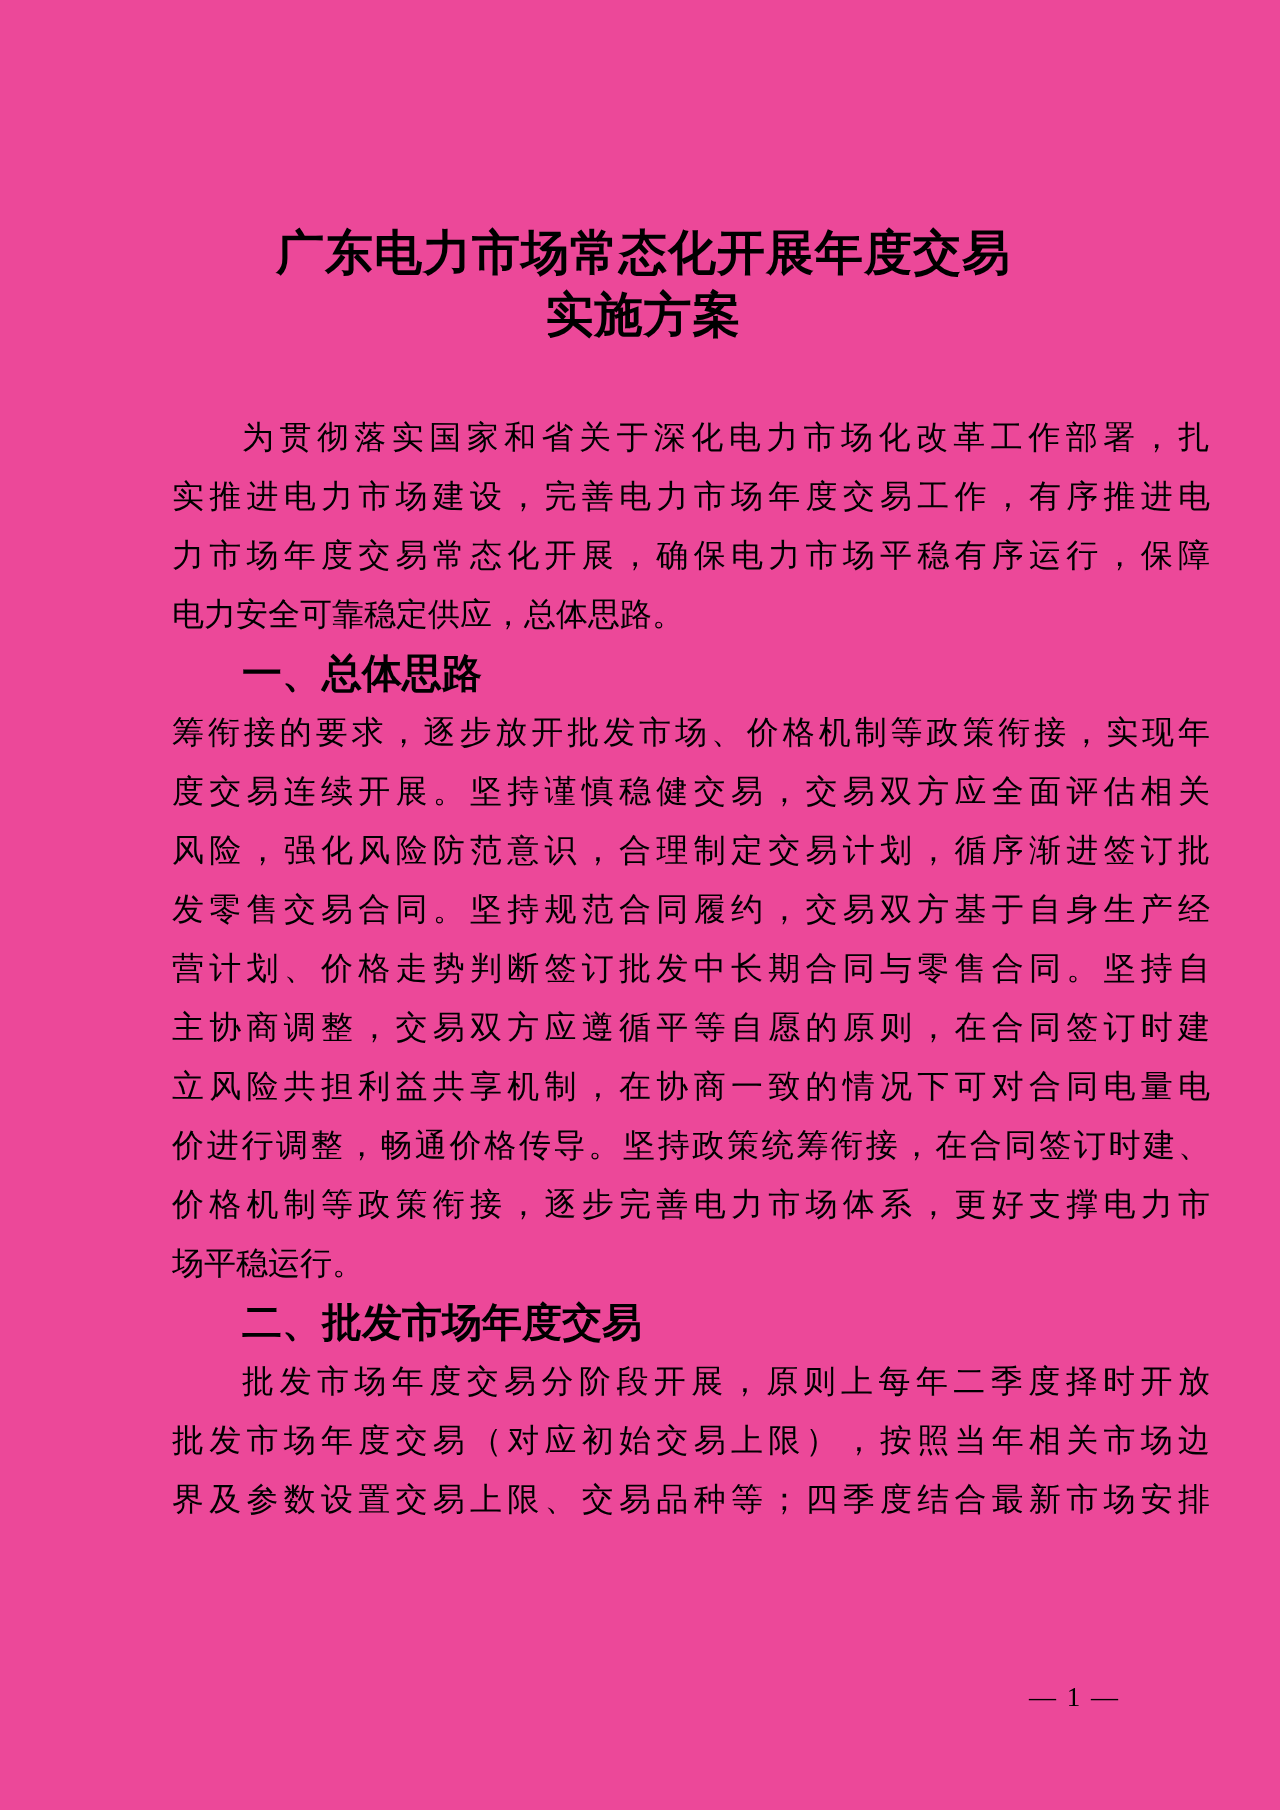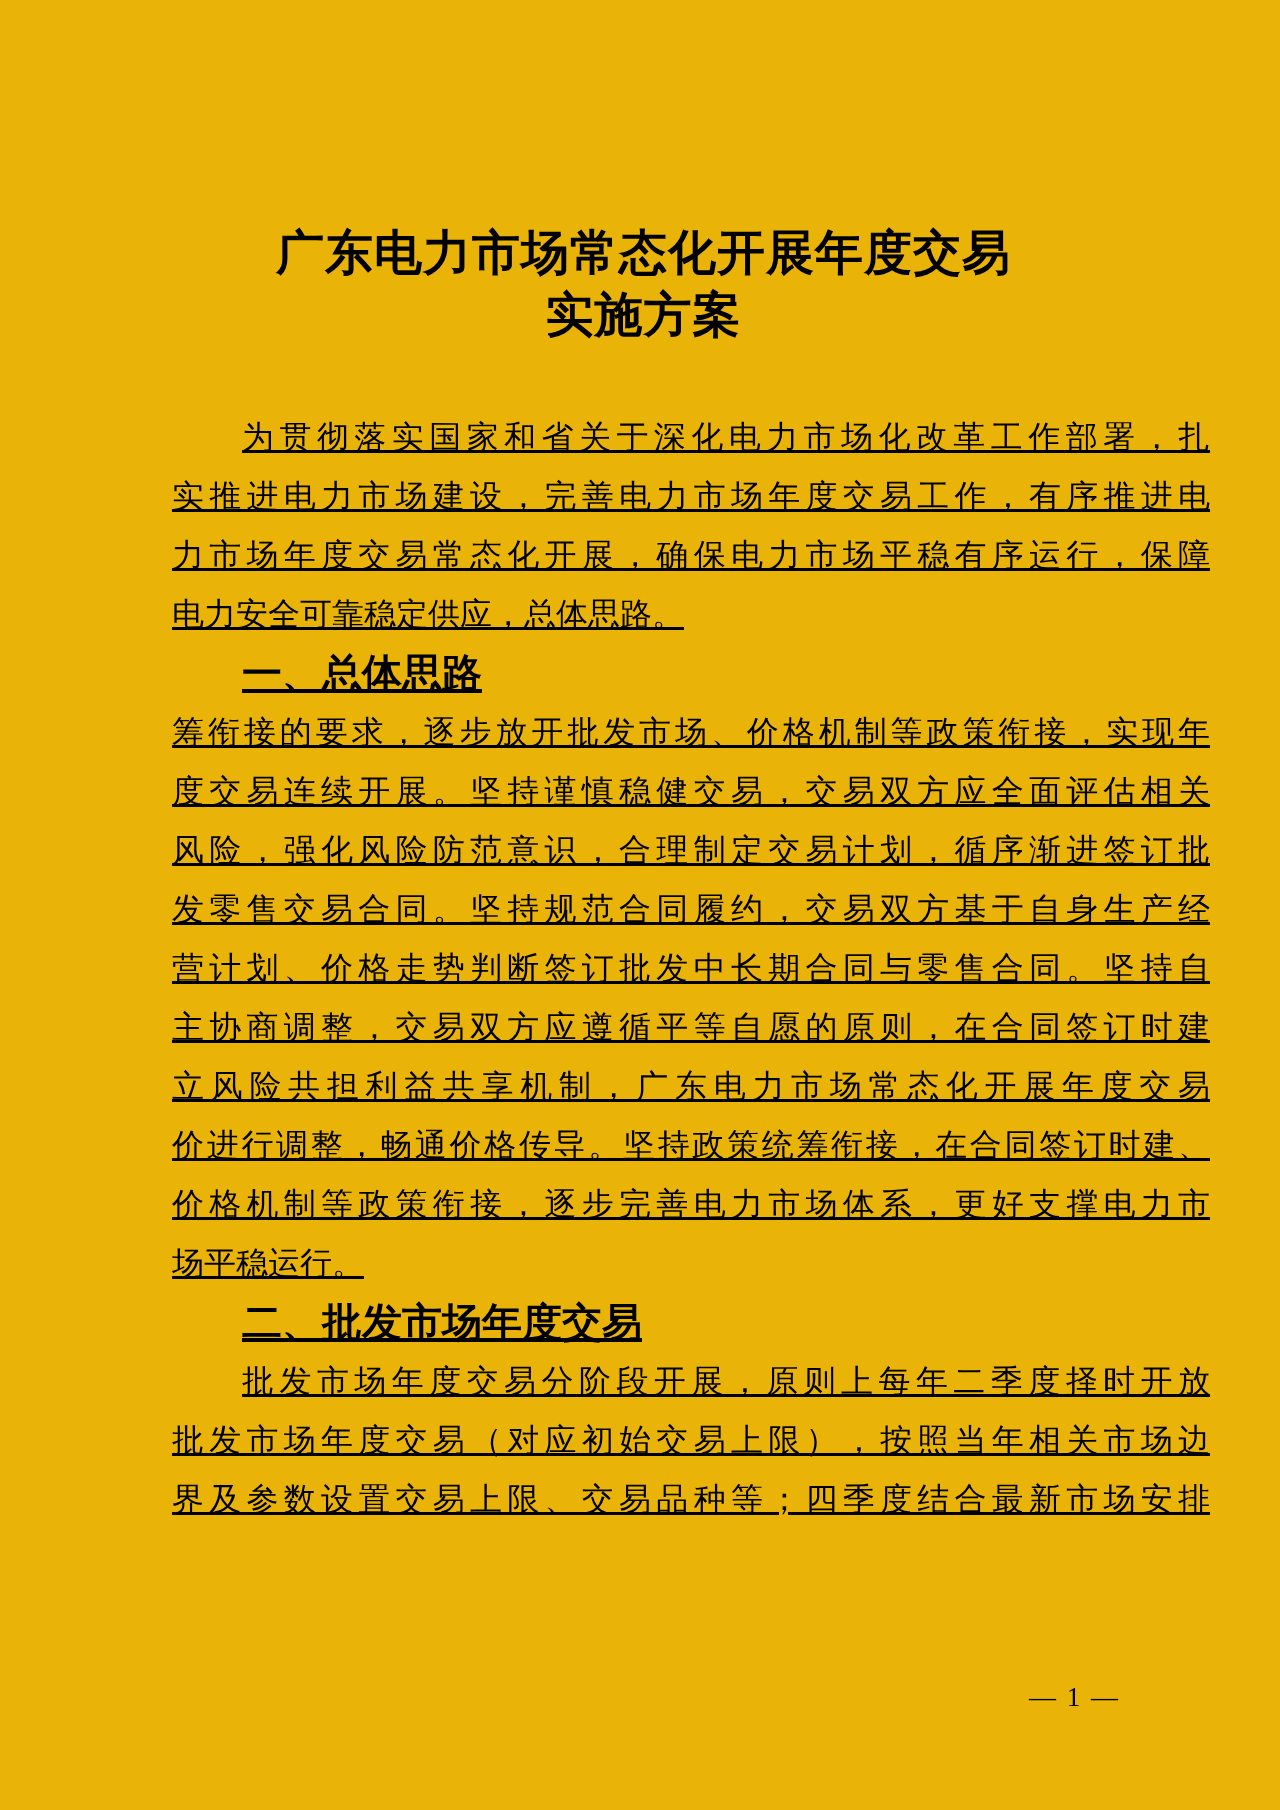--- a/index.html
+++ b/index.html
@@ -4,39 +4,38 @@
 <style>
   html, body {
     margin: 0;
     padding: 0;
     background: #ffffff;
   }
   .page {
     position: relative;
     width: 1280px;
     height: 1810px;
-    background: #eab308;
+    background: #ec4899;
     color: #000000;
     overflow: hidden;
     font-family: "Liberation Serif", serif;
   }
   .doc-title {
     padding-top: 222px;
     margin-left: 172px;
     margin-right: 165px;
     text-align: center;
     font-family: "Liberation Serif", serif;
     font-weight: bold;
     font-size: 48px;
     line-height: 62px;
     letter-spacing: 1px;
   }
   .doc-body {
     margin: 62px 70px 0 172px;
-    text-decoration: underline;
   }
   .line {
     font-size: 32px;
     line-height: 59px;
     text-align: justify;
     text-align-last: justify;
     text-justify: distribute;
     white-space: normal;
   }
   .line.indent {
@@ -84,21 +83,21 @@
 
     <div class="heading">一、总体思路</div>
 
     <div>
       <div class="line">筹衔接的要求，逐步放开批发市场、价格机制等政策衔接，实现年</div>
       <div class="line">度交易连续开展。坚持谨慎稳健交易，交易双方应全面评估相关</div>
       <div class="line">风险，强化风险防范意识，合理制定交易计划，循序渐进签订批</div>
       <div class="line">发零售交易合同。坚持规范合同履约，交易双方基于自身生产经</div>
       <div class="line">营计划、价格走势判断签订批发中长期合同与零售合同。坚持自</div>
       <div class="line">主协商调整，交易双方应遵循平等自愿的原则，在合同签订时建</div>
-      <div class="line">立风险共担利益共享机制，广东电力市场常态化开展年度交易</div>
+      <div class="line">立风险共担利益共享机制，在协商一致的情况下可对合同电量电</div>
       <div class="line">价进行调整，畅通价格传导。坚持政策统筹衔接，在合同签订时建、</div>
       <div class="line">价格机制等政策衔接，逐步完善电力市场体系，更好支撑电力市</div>
       <div class="line last">场平稳运行。</div>
     </div>
 
     <div class="heading">二、批发市场年度交易</div>
 
     <div>
       <div class="line indent">批发市场年度交易分阶段开展，原则上每年二季度择时开放</div>
       <div class="line">批发市场年度交易（对应初始交易上限），按照当年相关市场边</div>

